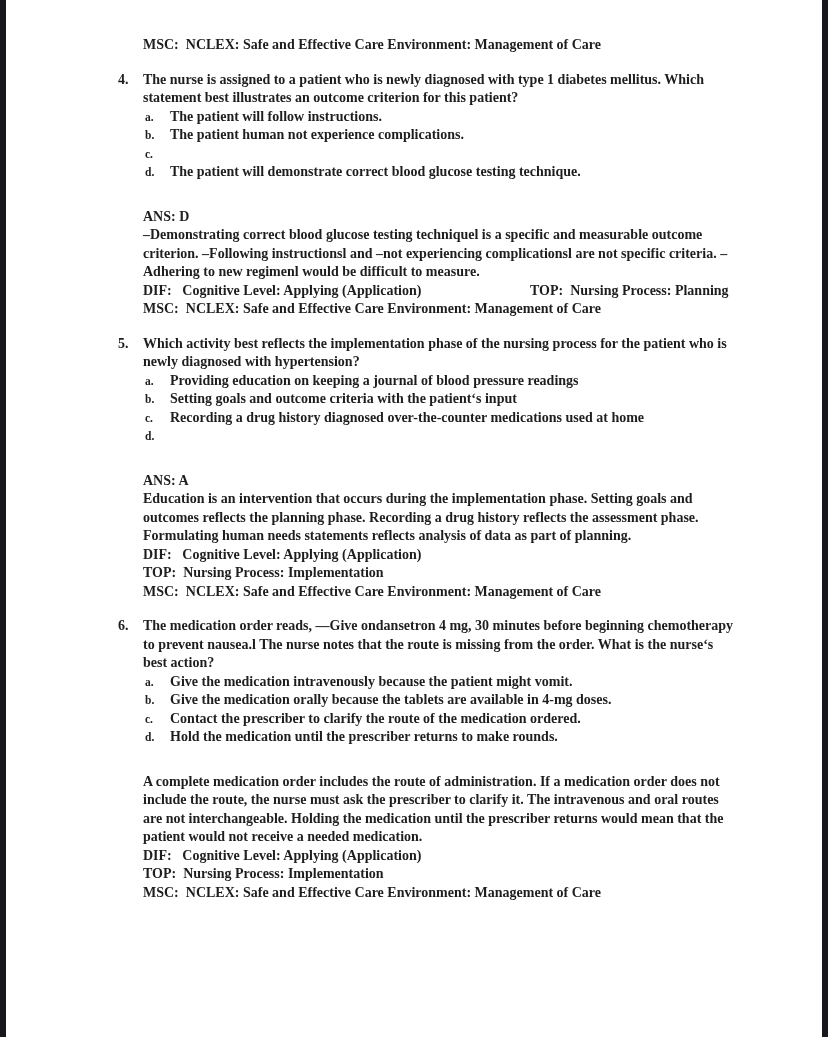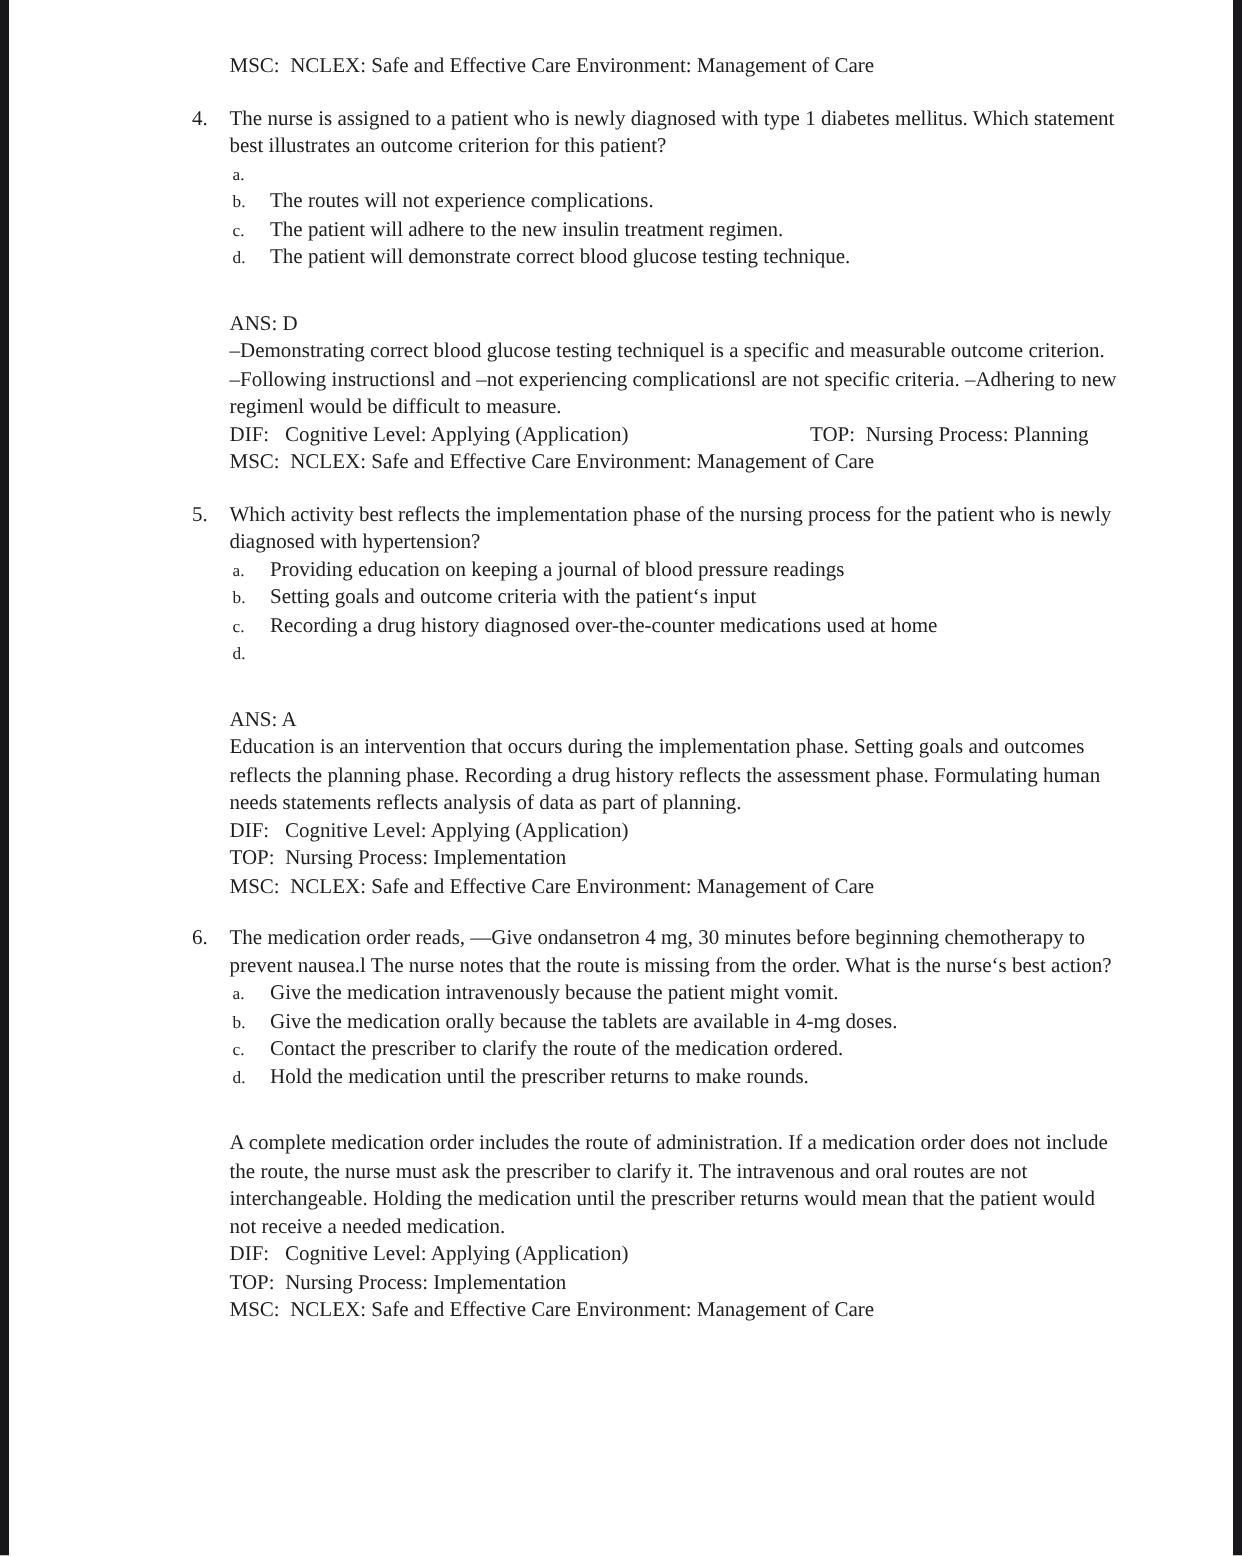--- a/index.html
+++ b/index.html
@@ -18,23 +18,24 @@
   .edge-left {
     position: absolute; left: 0; top: 0; width: 6px; height: 100%;
     background: var(--edge, #18181c);
   }
   .edge-right {
     position: absolute; right: 0; top: 0; width: 6px; height: 100%;
     background: var(--edge, #18181c);
   }
   .content {
     position: absolute;
-    left: 128px;
+    left: 118px;
     top: 36px;
     width: 640px;
+    font-weight: bold;
   }
   .msc-header { margin-left: 25px; white-space: pre-wrap; }
   .q { margin-top: 16px; }
   .stem-row { display: flex; align-items: baseline; }
   .q-num { flex: 0 0 25px; }
   .q-stem { width: 592px; }
   .opt { display: flex; align-items: baseline; margin-left: 27px; }
   .opt-letter { flex: 0 0 25px; font-size: 11.5px; }
   .opt-text { width: 530px; }
   .ans-block { margin-top: 26px; margin-left: 25px; }
@@ -57,28 +58,28 @@
 
     <div class="msc-header">MSC:  NCLEX: Safe and Effective Care Environment: Management of Care</div>
 
     <div class="q">
       <div class="stem-row">
         <span class="q-num">4.</span>
         <div class="q-stem">The nurse is assigned to a patient who is newly diagnosed with type 1 diabetes mellitus. Which statement best illustrates an outcome criterion for this patient?</div>
       </div>
       <div class="opt">
         <span class="opt-letter">a.</span>
+        <span class="opt-text">The patient will follow instructions.</span>
       </div>
       <div class="opt">
         <span class="opt-letter">b.</span>
-        <span class="opt-text">The routes will not experience complications.</span>
+        <span class="opt-text">The patient human not experience complications.</span>
       </div>
       <div class="opt">
         <span class="opt-letter">c.</span>
-        <span class="opt-text">The patient will adhere to the new insulin treatment regimen.</span>
       </div>
       <div class="opt">
         <span class="opt-letter">d.</span>
         <span class="opt-text">The patient will demonstrate correct blood glucose testing technique.</span>
       </div>
       <div class="ans-block">
         <div class="ans-line">ANS: D</div>
         <div class="rationale">–Demonstrating correct blood glucose testing techniquel is a specific and measurable outcome criterion. –Following instructionsl and –not experiencing complicationsl are not specific criteria. –Adhering to new regimenl would be difficult to measure.</div>
       </div>
       <div class="meta">

